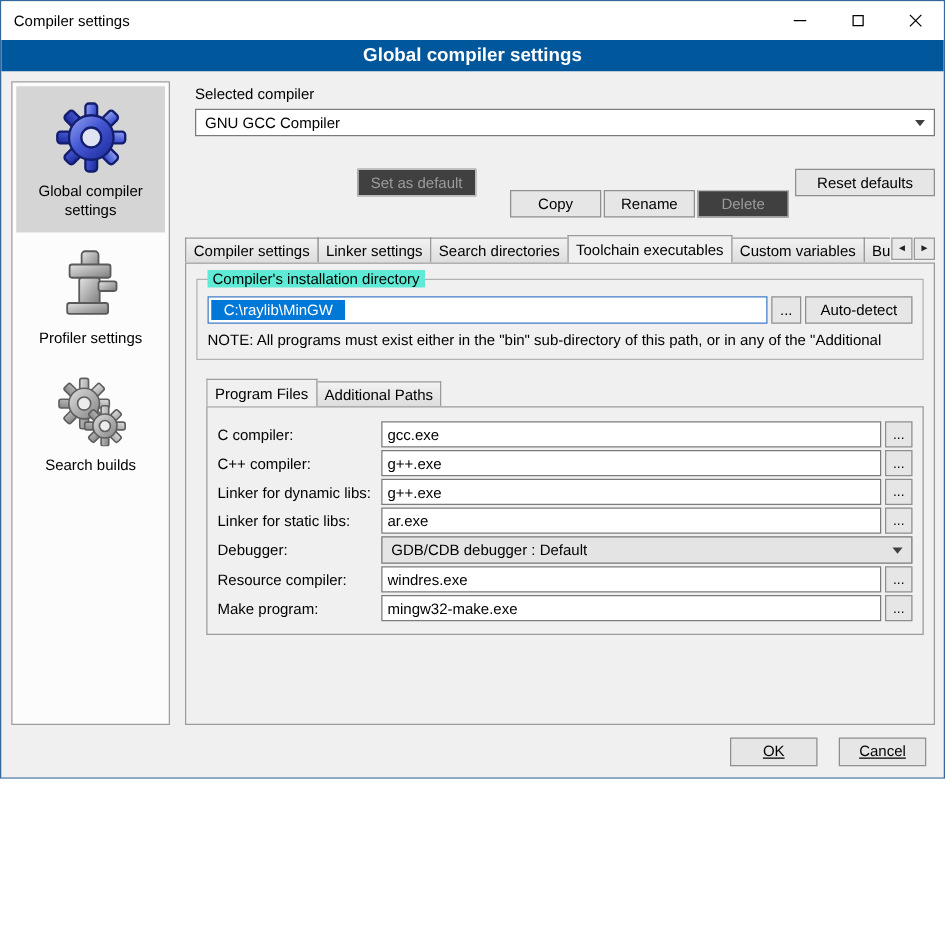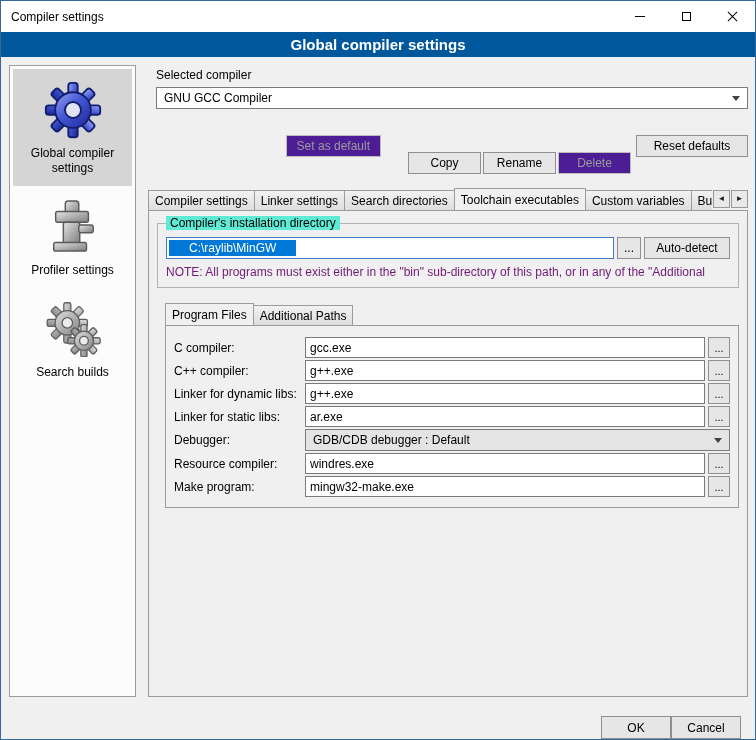--- a/index.html
+++ b/index.html
@@ -1,18 +1,18 @@
 <!DOCTYPE html>
 <html><head>
 <meta charset="utf-8">
 <style>
   * { margin:0; padding:0; box-sizing:border-box; }
   body { font-family:"Liberation Sans", sans-serif; background:#ffffff; }
 
-  .window { width:756px; height:740px; background:#f0f0f0; border:1px solid #34689a;
+  .window { width:756px; height:623px; background:#f0f0f0; border:1px solid #34689a;
             display:flex; flex-direction:column; overflow:hidden; }
 
   
   .titlebar { height:31px; background:#ffffff; display:flex; align-items:stretch; flex:0 0 auto; }
   .titlebar-title { font-size:12px; color:#000; display:flex; align-items:center; padding-left:10px; }
   .tb-controls { margin-left:auto; display:flex; }
   .tb-btn { width:46px; display:flex; align-items:center; justify-content:center; cursor:default; }
   .ic-min { width:10px; height:1px; background:#000; display:block; }
   .ic-max { width:9px; height:9px; border:1px solid #000; display:block; }
   .ic-close { position:relative; width:11px; height:11px; display:block; }
@@ -44,21 +44,21 @@
   .combo { height:22px; background:#fff; border:1px solid #7a7a7a; display:flex;
            align-items:center; padding:0 7px; font-size:12px; cursor:default; overflow:hidden; }
   .combo .combo-text { white-space:nowrap; overflow:hidden; }
   .combo-arrow { margin-left:auto; flex:0 0 auto; width:0; height:0;
                  border-left:4px solid transparent; border-right:4px solid transparent;
                  border-top:5px solid #404040; }
   .combo.gray { background:#e4e4e4; }
 
   .btn { height:22px; background:#e6e6e6; border:1px solid #8f8f8f; font-size:12px;
          font-family:inherit; padding:0 10px; color:#000; cursor:default; }
-  .btn.disabled { color:#9b9b9b; background:#4c1d95; border-color:#bcbcbc; }
+  .btn.disabled { color:#9b9b9b; background:#404040; border-color:#bcbcbc; }
 
   .btn-row { display:flex; justify-content:flex-end; align-items:center; margin:9px 0 13px; }
   .btn-set-default { min-width:90px; margin-right:25px; }
   .btn-copy, .btn-rename, .btn-delete { min-width:73px; margin-left:2px;margin-top:34px; }
   .btn-reset { min-width:112px; margin-left:5px; }
 
   
   .tabstrip { display:flex; align-items:flex-end; height:23px; flex:0 0 auto; }
   .tabs-scroll { display:flex; align-items:flex-end; overflow:hidden; flex:1; height:23px; }
   .tab { flex:0 0 auto; font-size:12px; padding:0 6px; height:20px; display:flex; align-items:center;
@@ -74,41 +74,41 @@
                z-index:1; min-height:0; overflow:hidden; }
 
   
   .groupbox { border:1px solid #b2b2b2; margin:12px 8px 0 8px; padding:13px 8px 8px;
               position:relative; }
   .groupbox-title { position:absolute; top:-8px; left:8px; background:#5eead4;
                     padding:0 4px; font-size:12px; }
   .dir-row { display:flex; align-items:center; gap:3px; }
   .path-input { flex:1; height:22px; background:#fff; border:1px solid #3d79c2;
                 display:flex; align-items:center; padding:0 2px; overflow:hidden; }
-  .path-input .sel { background:#0078d7; color:#fff; font-size:12px; padding:1px 20px;
+  .path-input .sel { background:#0078d7; color:#fff; font-size:12px; padding:1px 10px;
                      white-space:nowrap; }
   .btn.browse-sm { width:24px; padding:0; height:22px; }
   .btn.autodetect { min-width:86px; height:22px; }
-  .note { margin-top:6px; font-size:12px; color:#701a75; white-space:nowrap; overflow:hidden; }
+  .note { margin-top:6px; font-size:12px; color:#000000; white-space:nowrap; overflow:hidden; }
 
   
   .subnotebook { margin:14px 8px 0 16px; display:flex; flex-direction:column; }
   .sub-panel { border:1px solid #9b9b9b; background:#f0f0f0; padding:11px 8px 8px; z-index:1; }
 
   .row { display:flex; align-items:center; margin-bottom:2px; }
   .row:last-child { margin-bottom:2px; }
   .row-label { width:131px; flex:0 0 auto; font-size:12px; }
   .text-input { flex:1; height:21px; border:1px solid #7a7a7a; background:#fff;
                 font-size:12px; font-family:inherit; padding:0 4px; min-width:0; }
   .btn.browse { width:22px; height:21px; padding:0; margin-left:3px; font-size:11px; }
   .row .combo { flex:1; height:22px; }
 
   
-  .footer { height:42px; flex:0 0 auto; display:flex; align-items:flex-end;
-            justify-content:flex-end; padding-right:14px; gap:0; }
+  .footer { height:42px; flex:0 0 auto; display:flex; align-items:center;
+            justify-content:flex-end; padding-right:14px; gap:17px;text-decoration:underline; }
   .footer .btn { min-width:70px; height:23px; }
 </style>
 </head>
 <body>
 
 <div class="window">
 
   <div class="titlebar">
     <span class="titlebar-title">Compiler settings</span>
     <div class="tb-controls">

